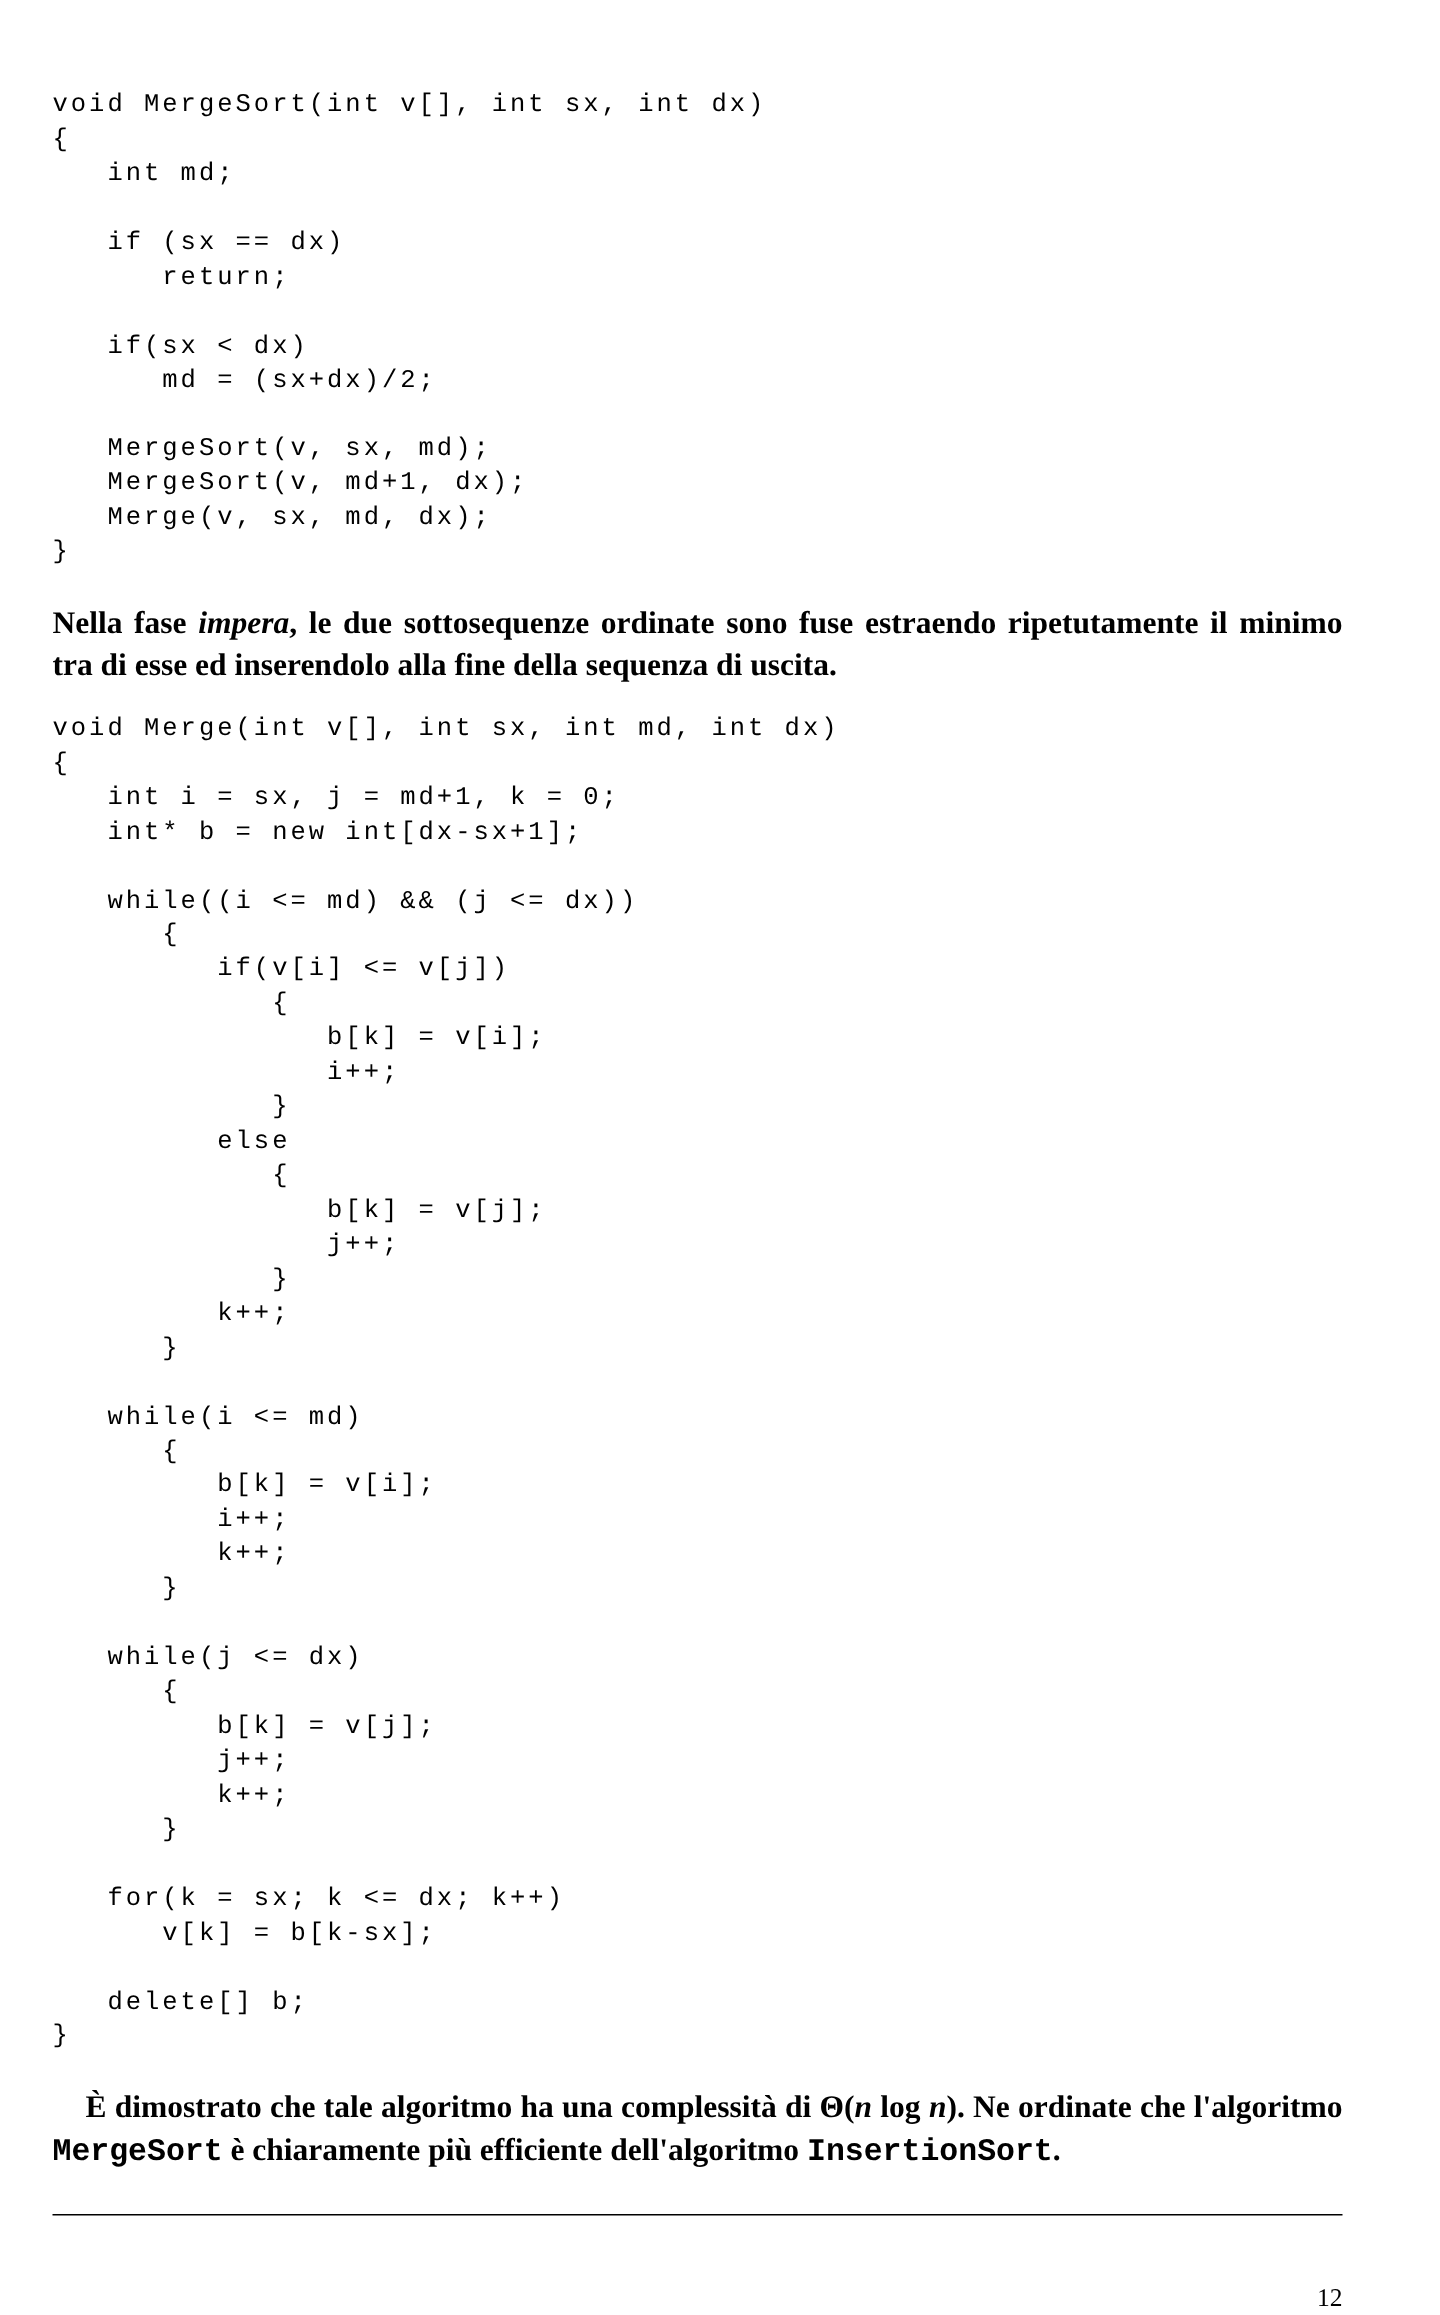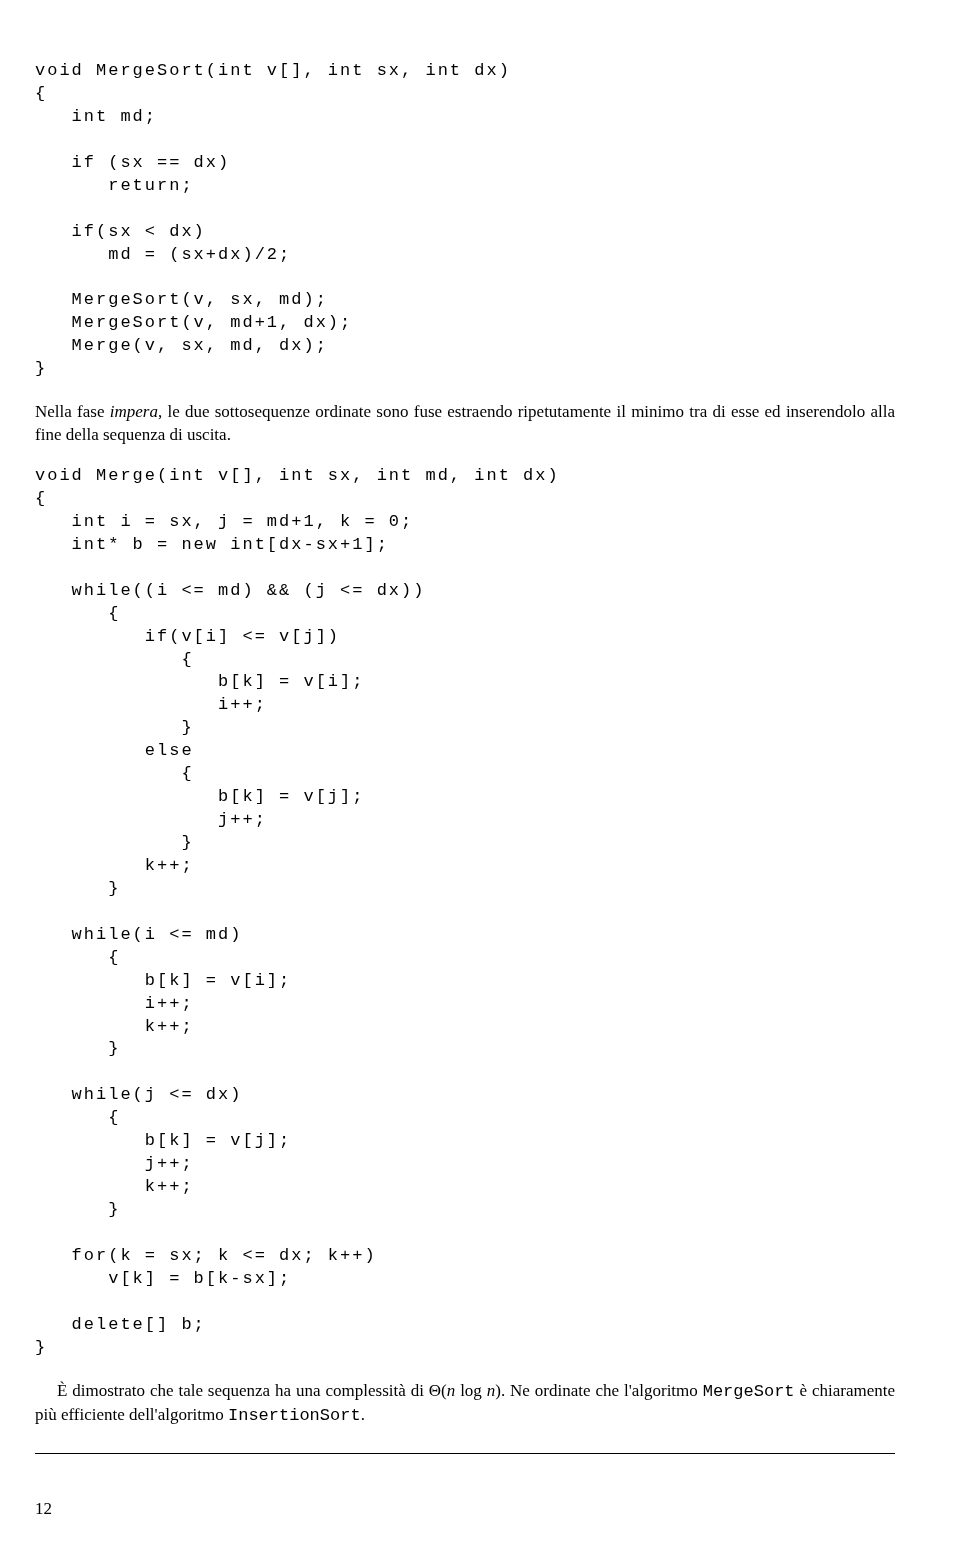--- a/index.html
+++ b/index.html
@@ -14,38 +14,39 @@
   .code-block {
     font-family: Liberation Mono, monospace;
     white-space: pre;
     font-size: 17px;
     letter-spacing: 2px;
     line-height: 1.35;
     margin: 0 0 20px 0;
   }
   .prose {
     font-family: "Times New Roman", Times, serif;
-    font-size: 17px;
+    font-size: 21px;
     line-height: 1.35;
     text-align: justify;
     margin: 18px 0 18px 0;
+    font-weight: bold;
   }
   .prose .indent {
     display: inline-block;
     width: 22px;
   }
   .italic { font-style: italic; }
   .tt { font-family: "Courier New", Courier, monospace; letter-spacing: 0; }
   hr.rule {
     border: none;
     border-top: 1px solid #000;
     margin: 26px 0 0 0;
   }
   .page-num {
-    text-align: left;
+    text-align: right;
     margin-top: 44px;
     font-family: "Times New Roman", Times, serif;
     font-size: 17px;
   }
 </style>
 </head>
 <body>
 
 <div class="code-block">void MergeSort(int v[], int sx, int dx)
 {
@@ -100,18 +101,18 @@
          k++;
       }
 
    for(k = sx; k &lt;= dx; k++)
       v[k] = b[k-sx];
 
    delete[] b;
 }</div>
 
 <div class="prose">
-  <span class="indent"></span><span>È dimostrato che tale sequenza ha una complessità di Θ(</span><span class="italic">n</span><span> log </span><span class="italic">n</span><span>).   Ne ordinate che l'algoritmo </span><span class="tt">MergeSort</span><span> è chiaramente più efficiente dell'algoritmo </span><span class="tt">InsertionSort</span><span>.</span>
+  <span class="indent"></span><span>È dimostrato che tale algoritmo ha una complessità di Θ(</span><span class="italic">n</span><span> log </span><span class="italic">n</span><span>).   Ne ordinate che l'algoritmo </span><span class="tt">MergeSort</span><span> è chiaramente più efficiente dell'algoritmo </span><span class="tt">InsertionSort</span><span>.</span>
 </div>
 
 <hr class="rule">
 
 <div class="page-num">12</div>
 
 </body></html>

